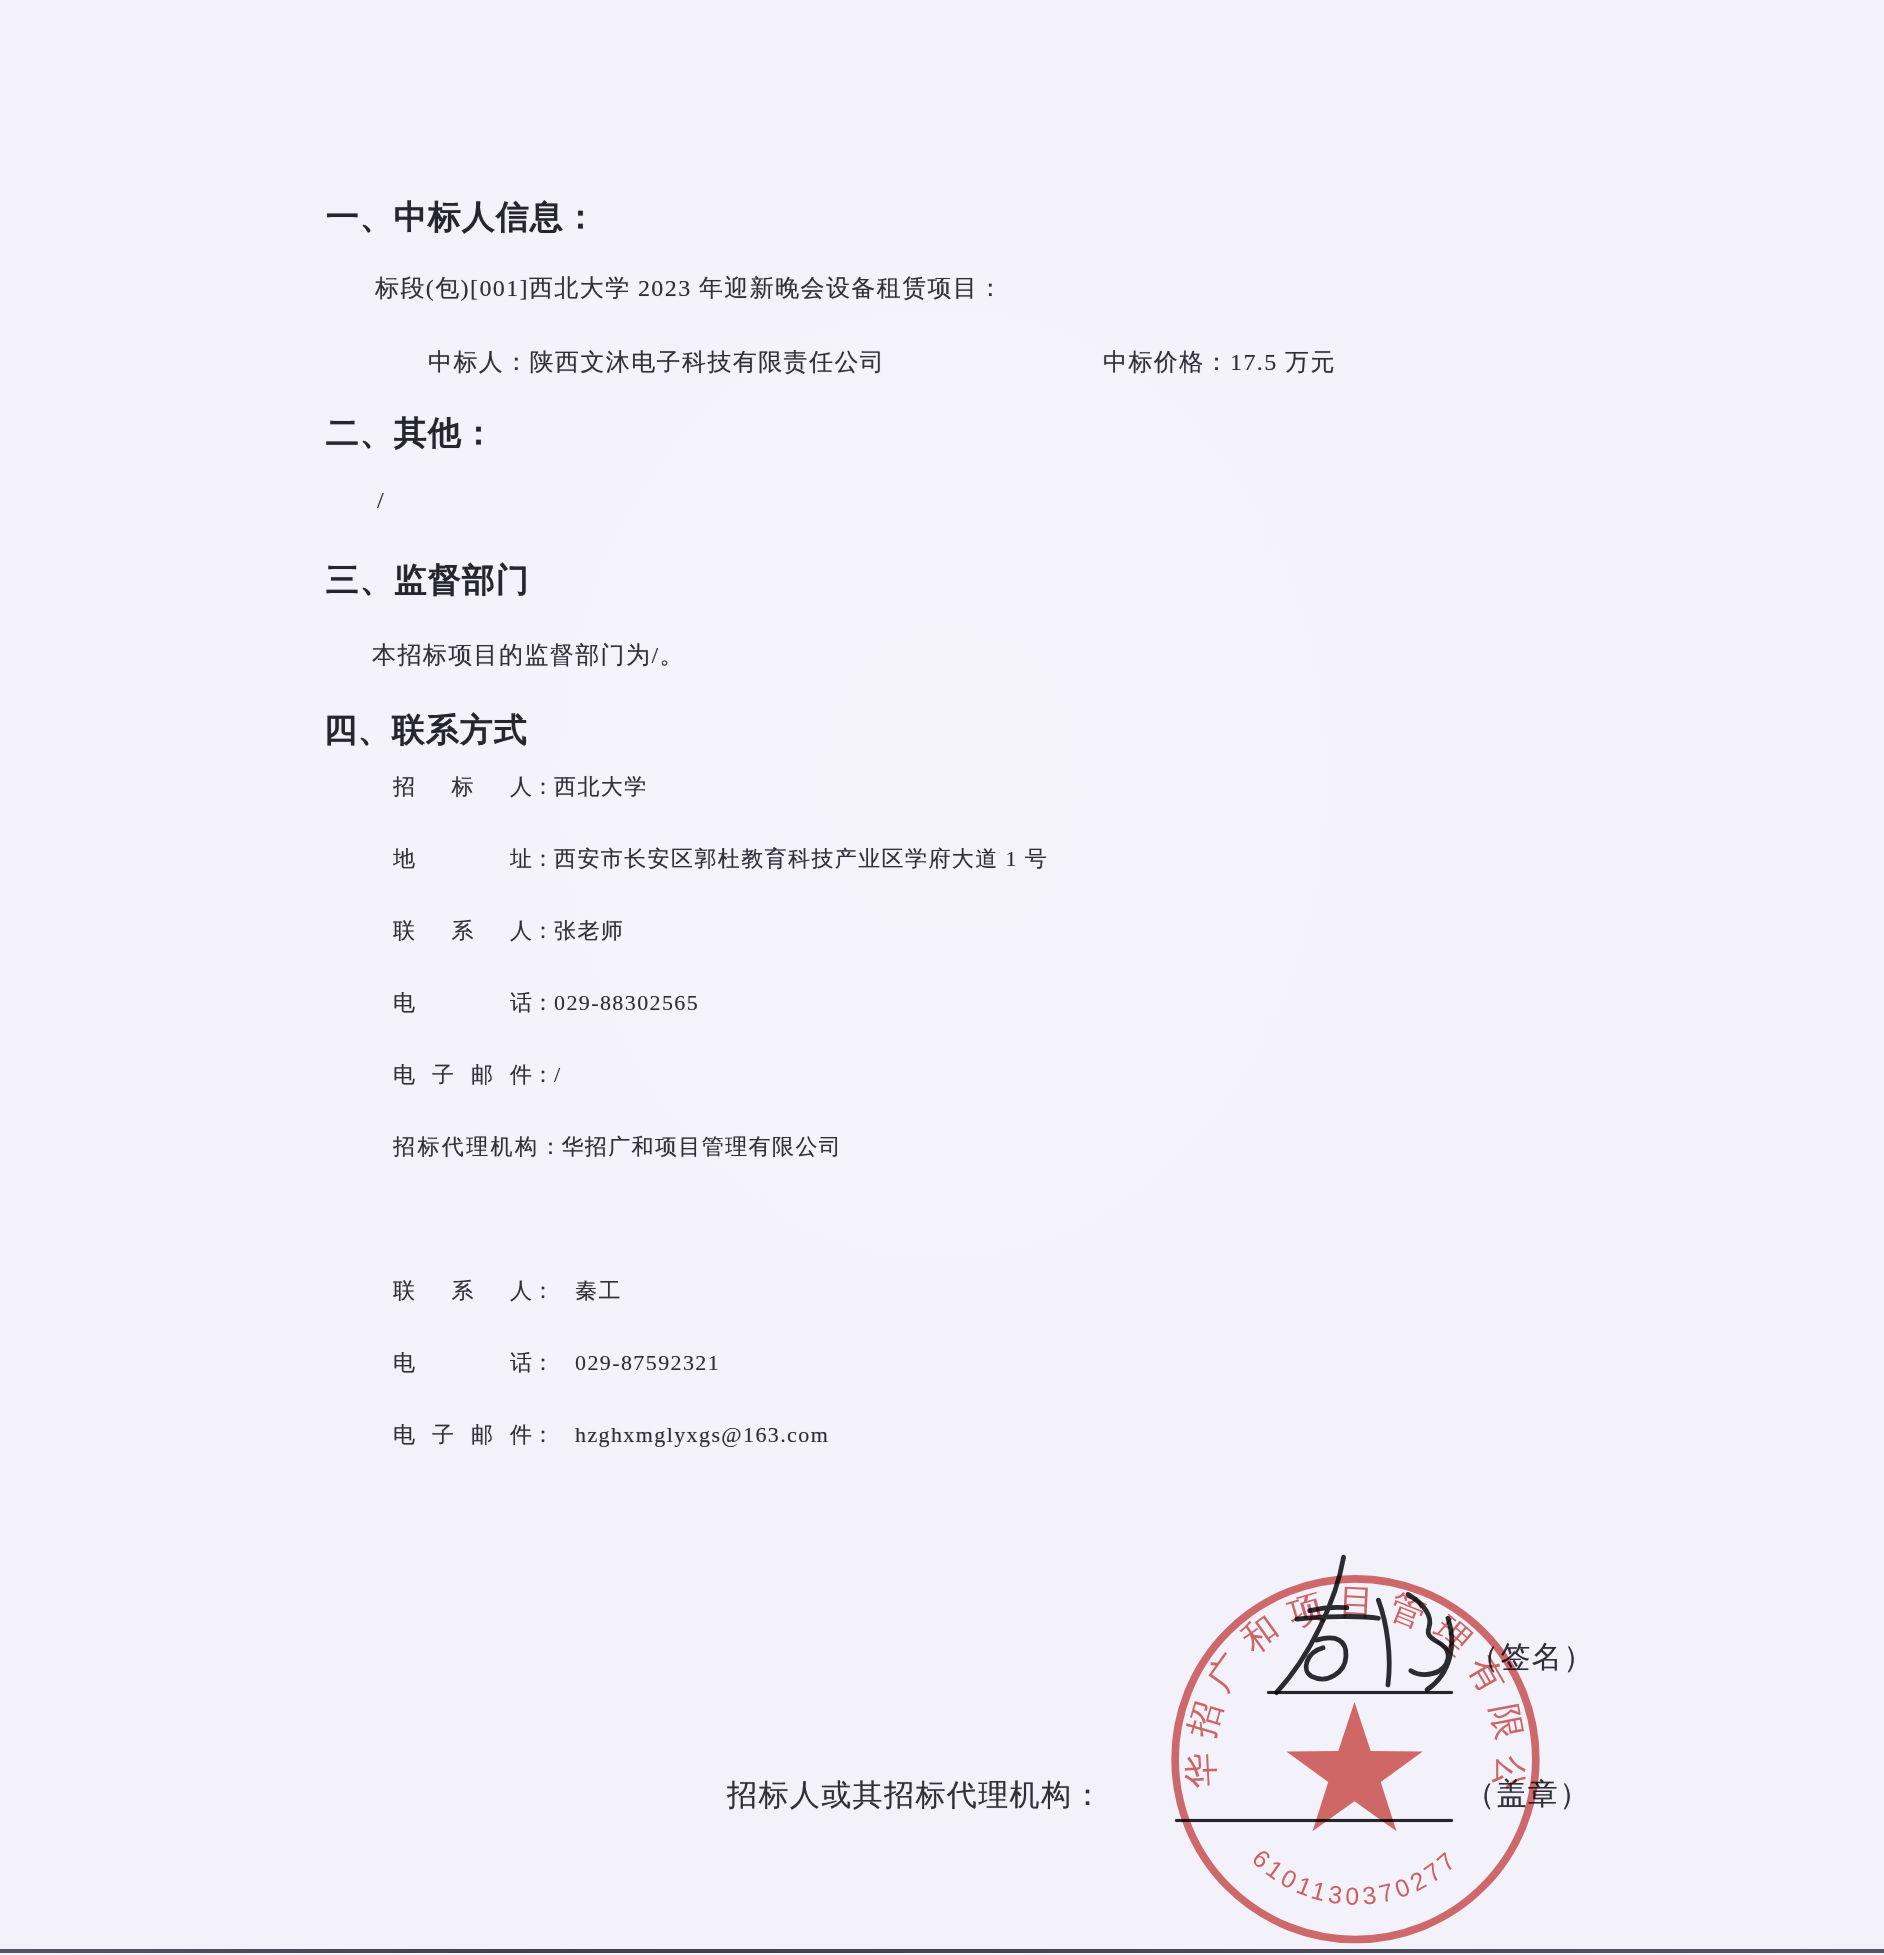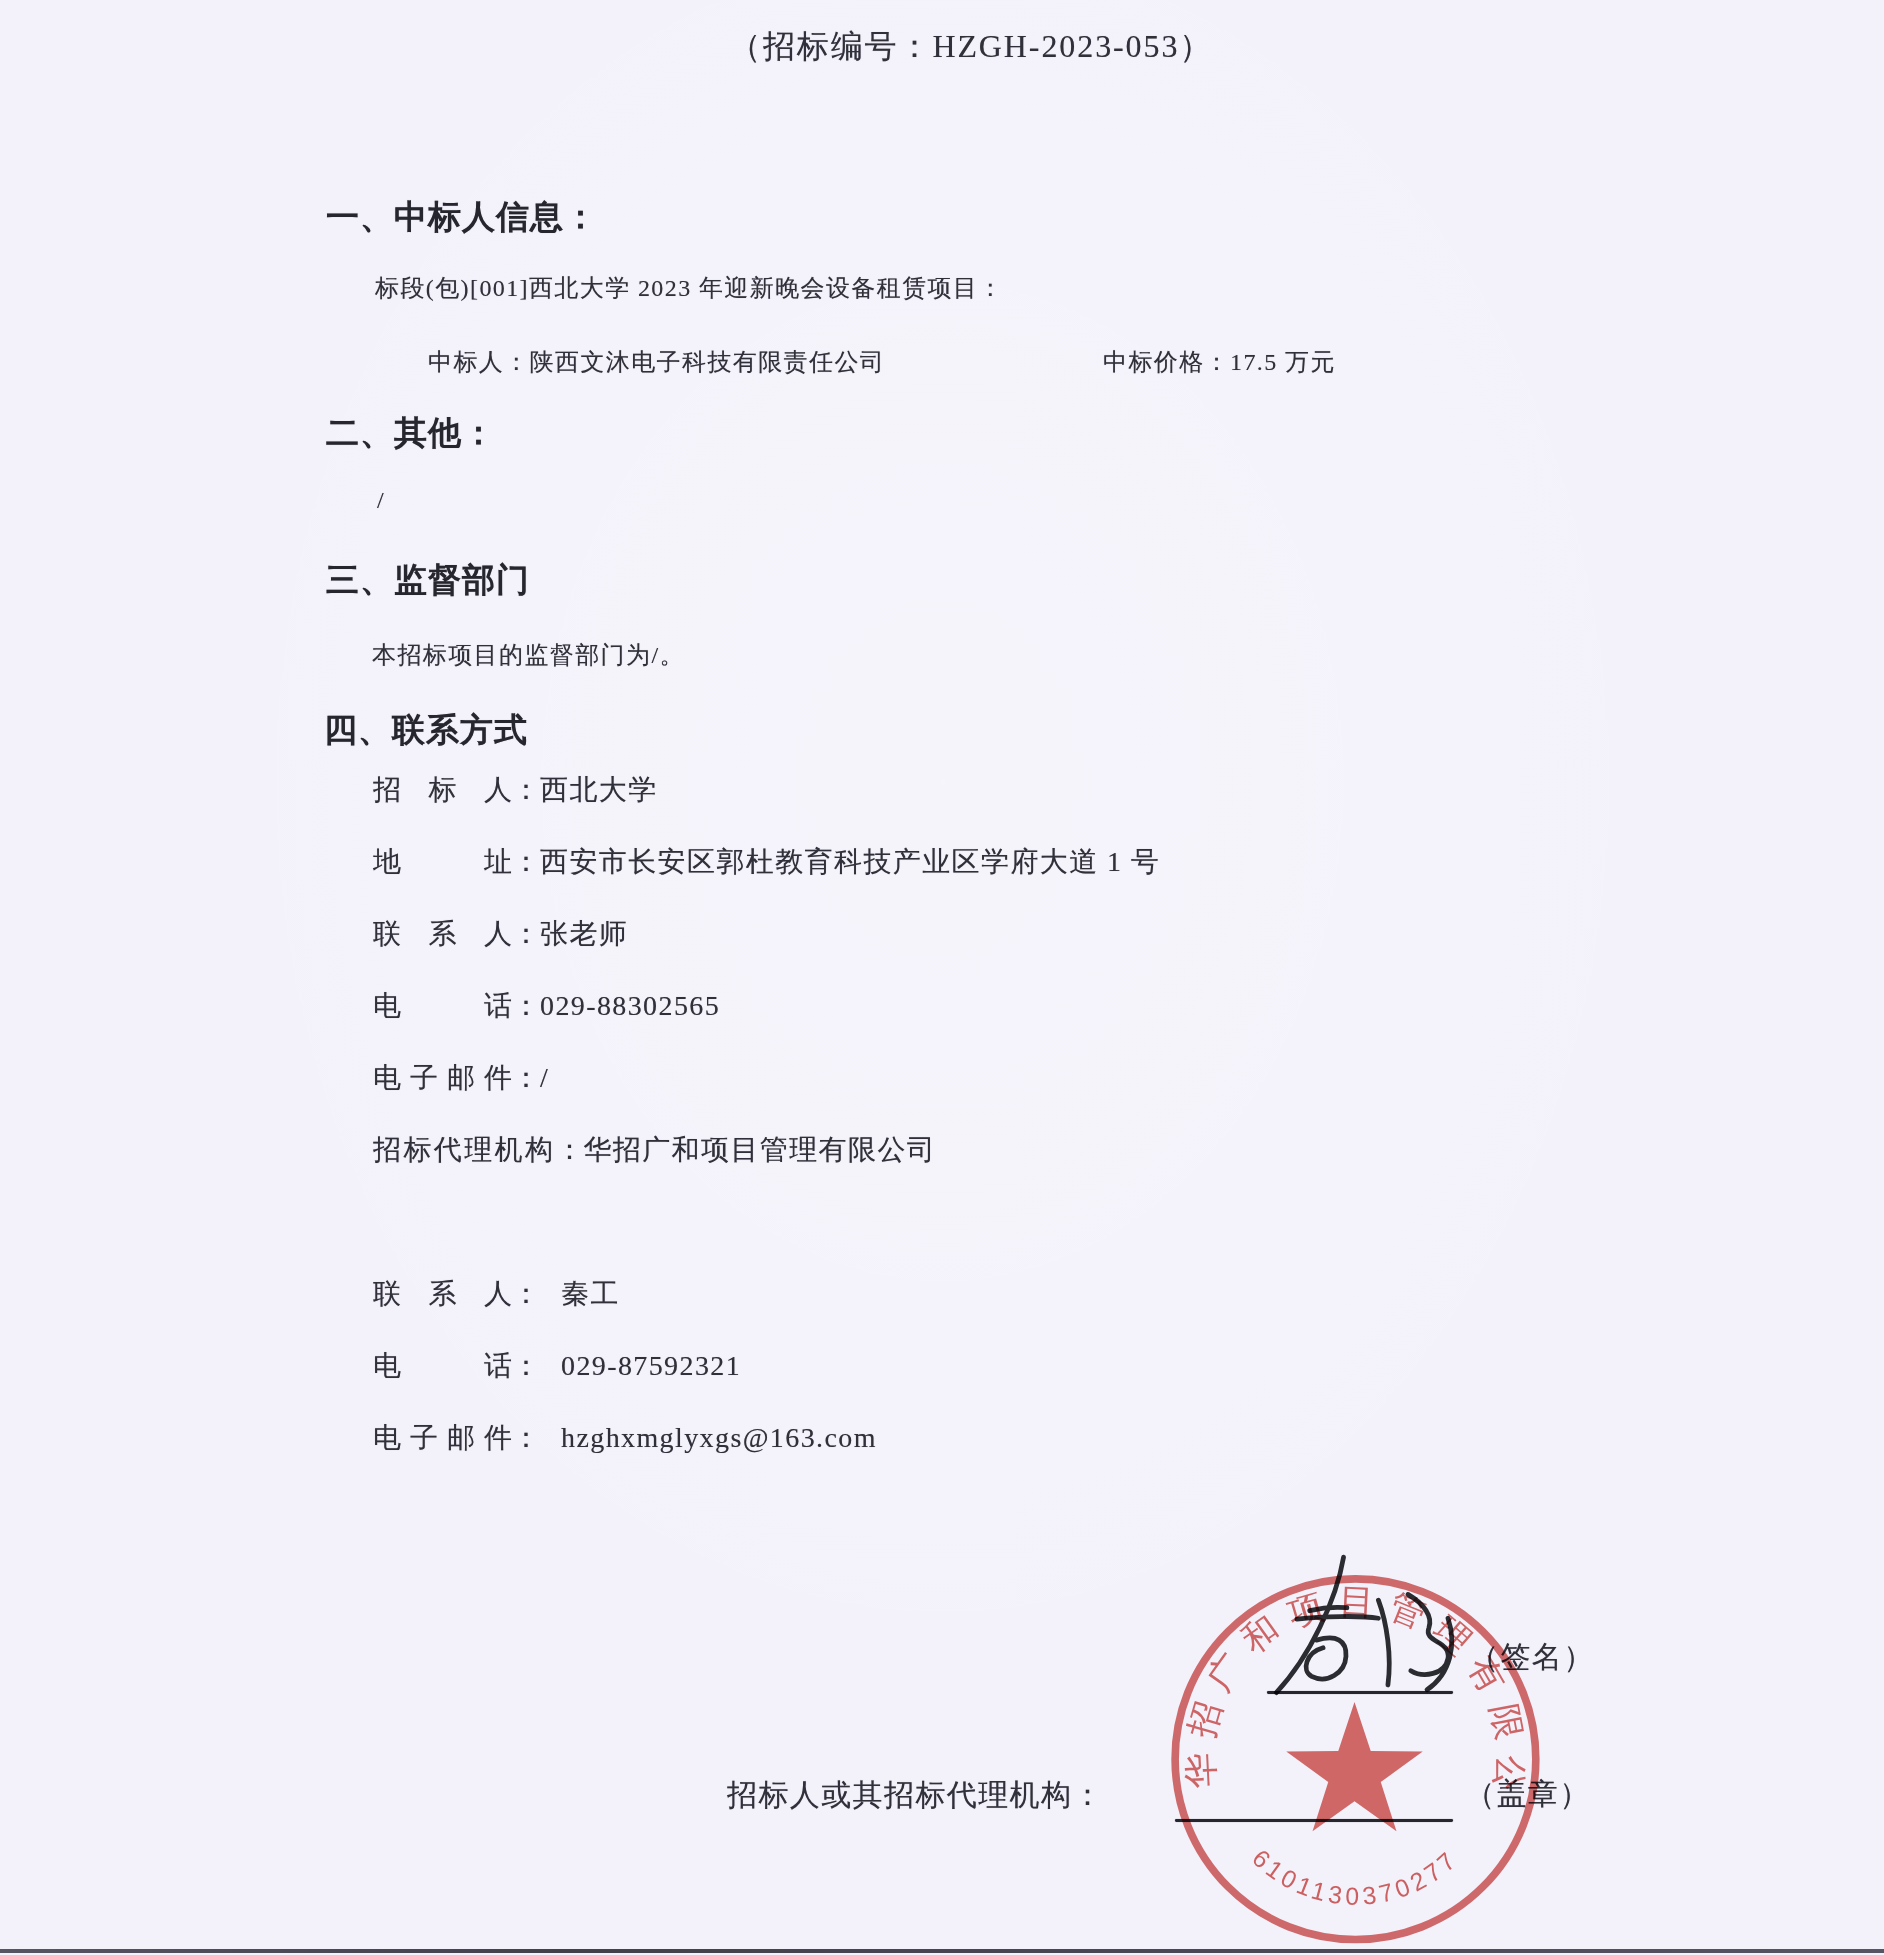--- a/index.html
+++ b/index.html
@@ -27,21 +27,21 @@
     font-family:"Liberation Sans","DejaVu Sans",sans-serif;
     font-weight:700;
     font-size:33px;
     color:#26262e;
     letter-spacing:1px;
   }
   .body58{font-size:24px;}
   .body62{font-size:30px;}
   .header-line{font-size:32px;letter-spacing:1.9px;}
   
-  .contact-row{position:absolute;left:373px;font-size:28px;line-height:1;white-space:nowrap;
+  .contact-row{position:absolute;left:393px;font-size:22px;line-height:1;white-space:nowrap;
     text-shadow:0 0 0.7px rgba(48,48,60,0.45);}
   .row-label{display:inline-block;width:139px;text-align:justify;text-align-last:justify;
     vertical-align:bottom;letter-spacing:0;}
   .row--wide .row-label{width:auto;text-align-last:auto;letter-spacing:2.4px;}
   .row-colon{display:inline-block;vertical-align:bottom;}
   .row-value{display:inline-block;vertical-align:bottom;letter-spacing:1.4px;}
   .row--gap .row-value{padding-left:21px;}
   .underline{position:absolute;background:#26262e;border-radius:1.4px;
     box-shadow:0 0 1px rgba(38,38,46,0.6);}
   .stamp-svg,.sig-svg{position:absolute;mix-blend-mode:multiply;}
@@ -53,21 +53,20 @@
   .stamp-ring-text{font-family:"Liberation Sans","DejaVu Sans",sans-serif;
     font-size:74px;letter-spacing:26px;fill:#cf4b48;opacity:.82;}
   .stamp-code-text{font-family:"Liberation Sans","DejaVu Sans",sans-serif;
     font-size:52px;letter-spacing:9px;fill:#cf4b48;opacity:.85;}
 </style>
 </head>
 <body>
 
 <div class="page">
 
-  <div class="txt header-line" style="left:729px;top:30px;">（招标编号：HZGH-2023-053）</div>
 
   <div class="txt heading" style="left:326px;top:200px;">一、中标人信息：</div>
   <div class="txt body58" style="left:375px;top:276px;">标段(包)[001]西北大学 2023 年迎新晚会设备租赁项目：</div>
   <div class="txt body58" style="left:428px;top:350px;">
     <span>中标人：</span><span>陕西文沐电子科技有限责任公司</span>
   </div>
   <div class="txt body58" style="left:1103px;top:350px;">
     <span>中标价格：</span><span>17.5 万元</span>
   </div>
 

